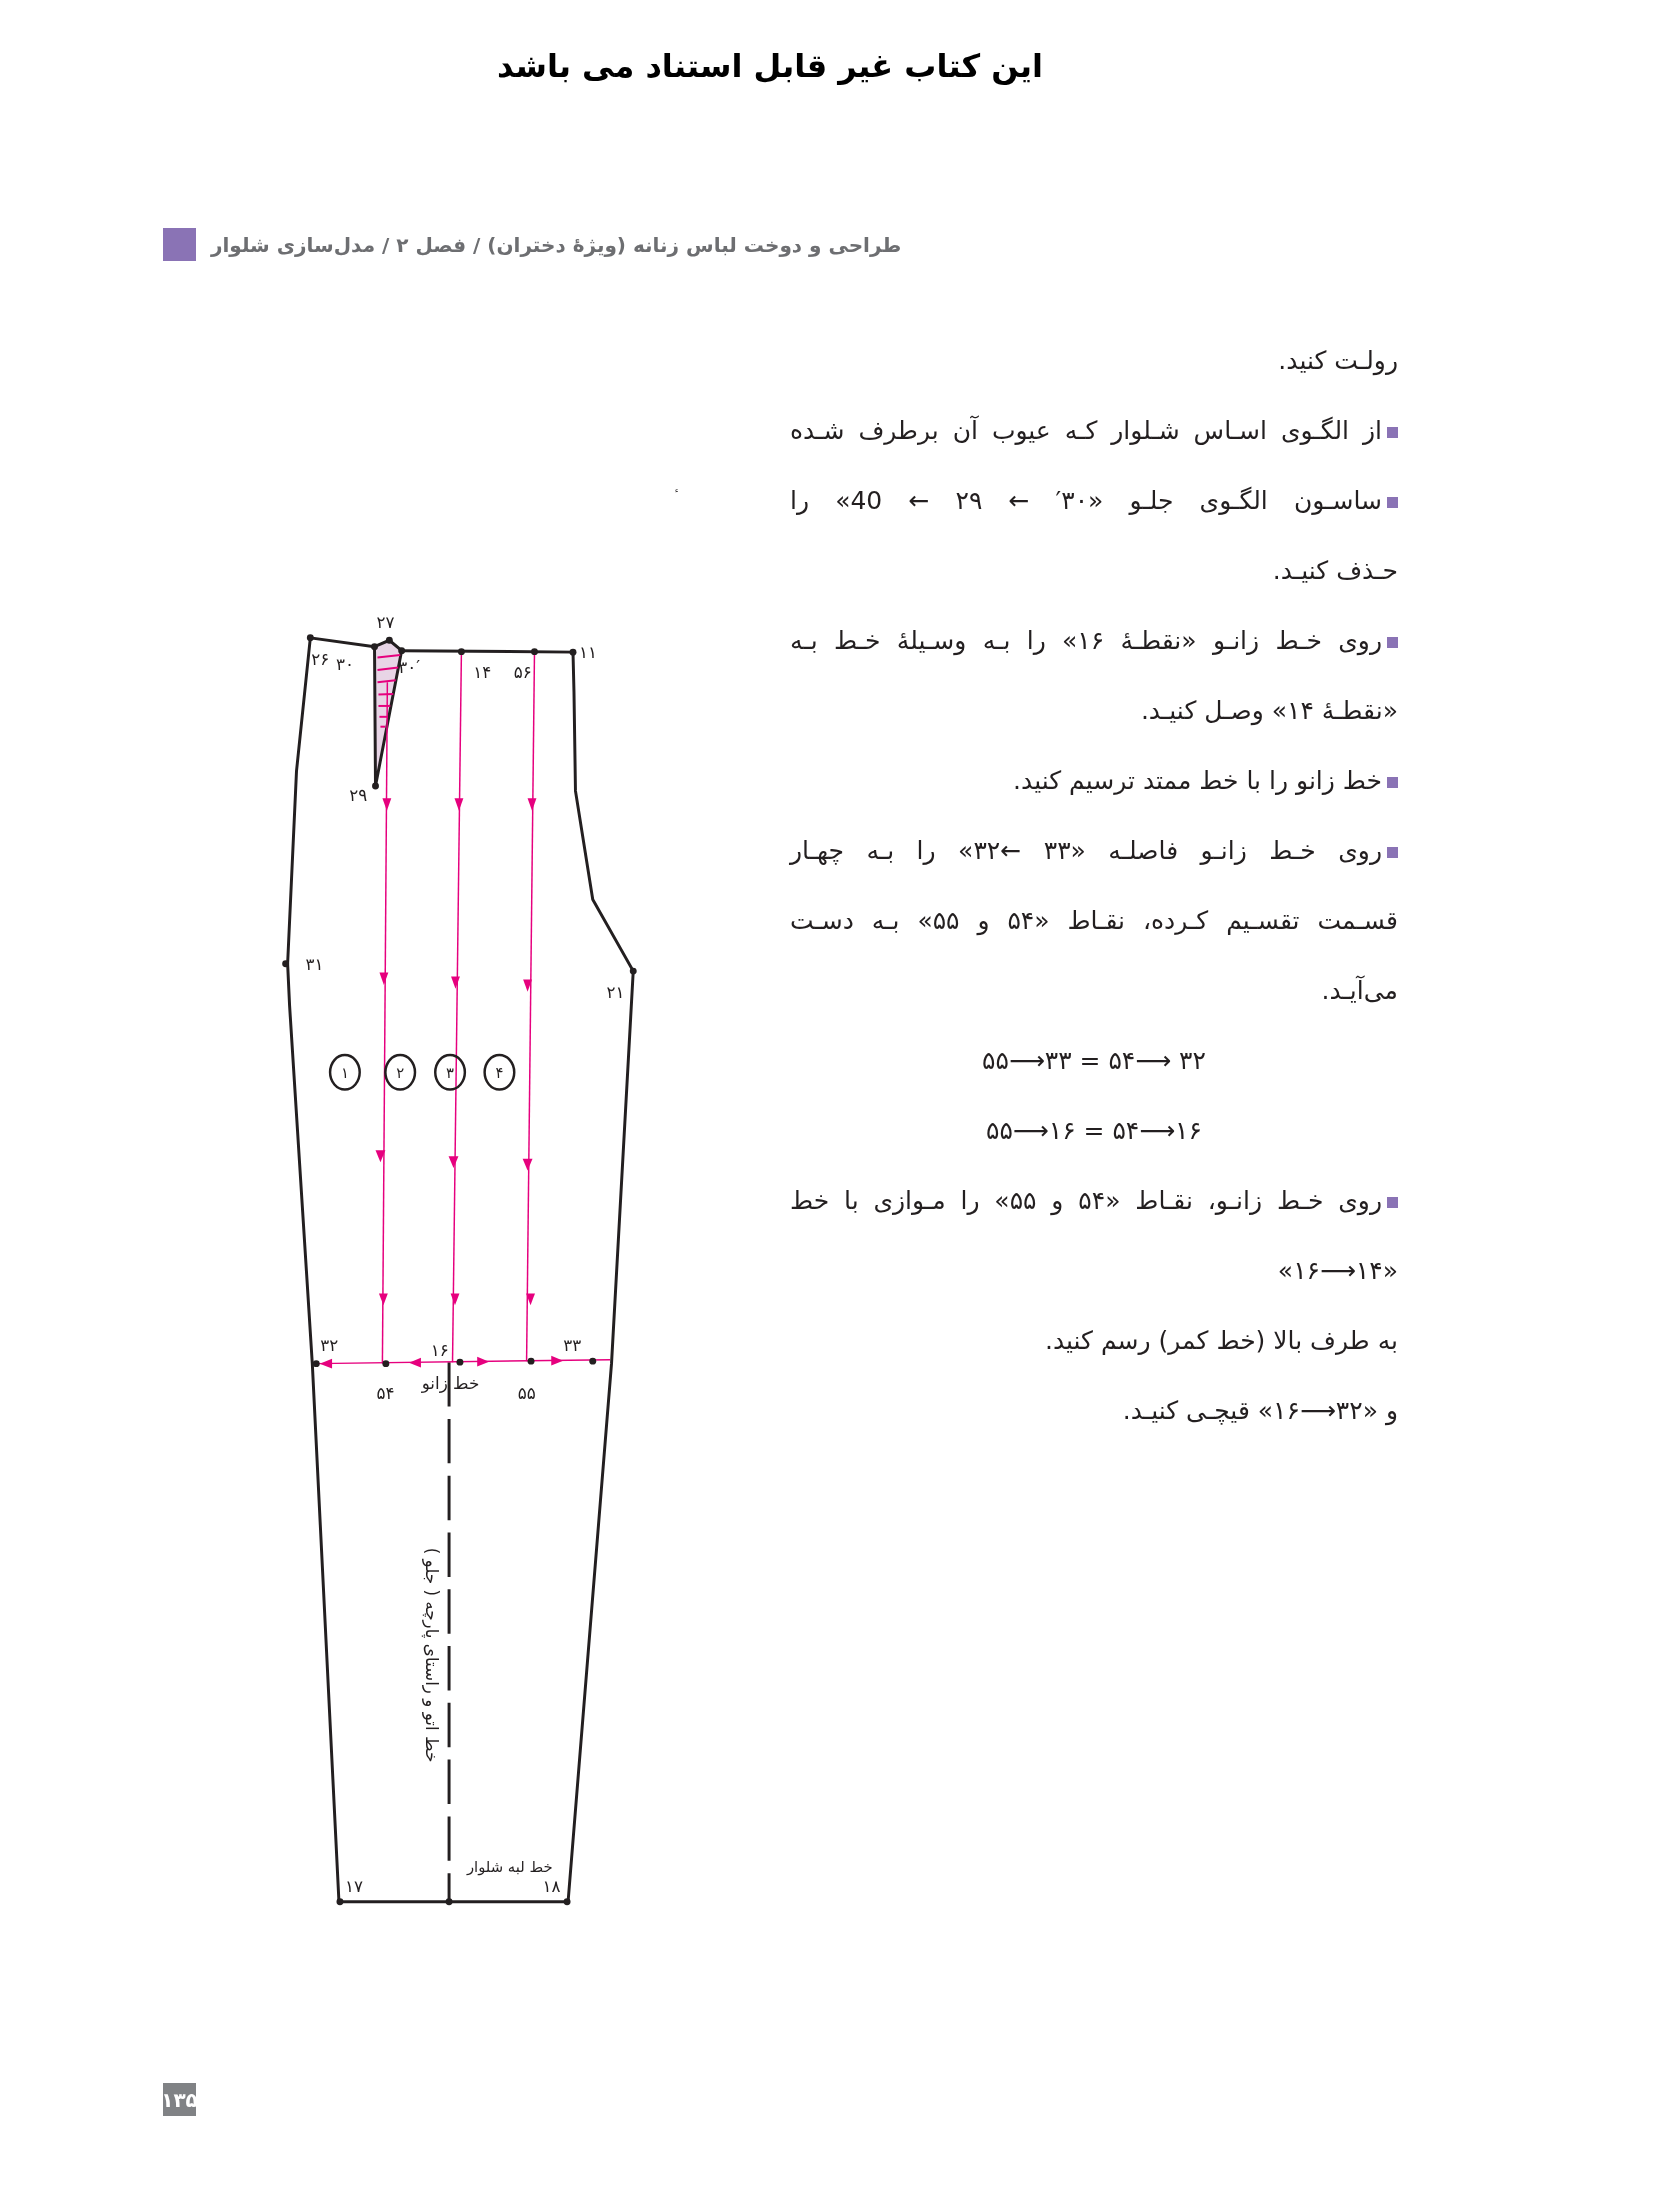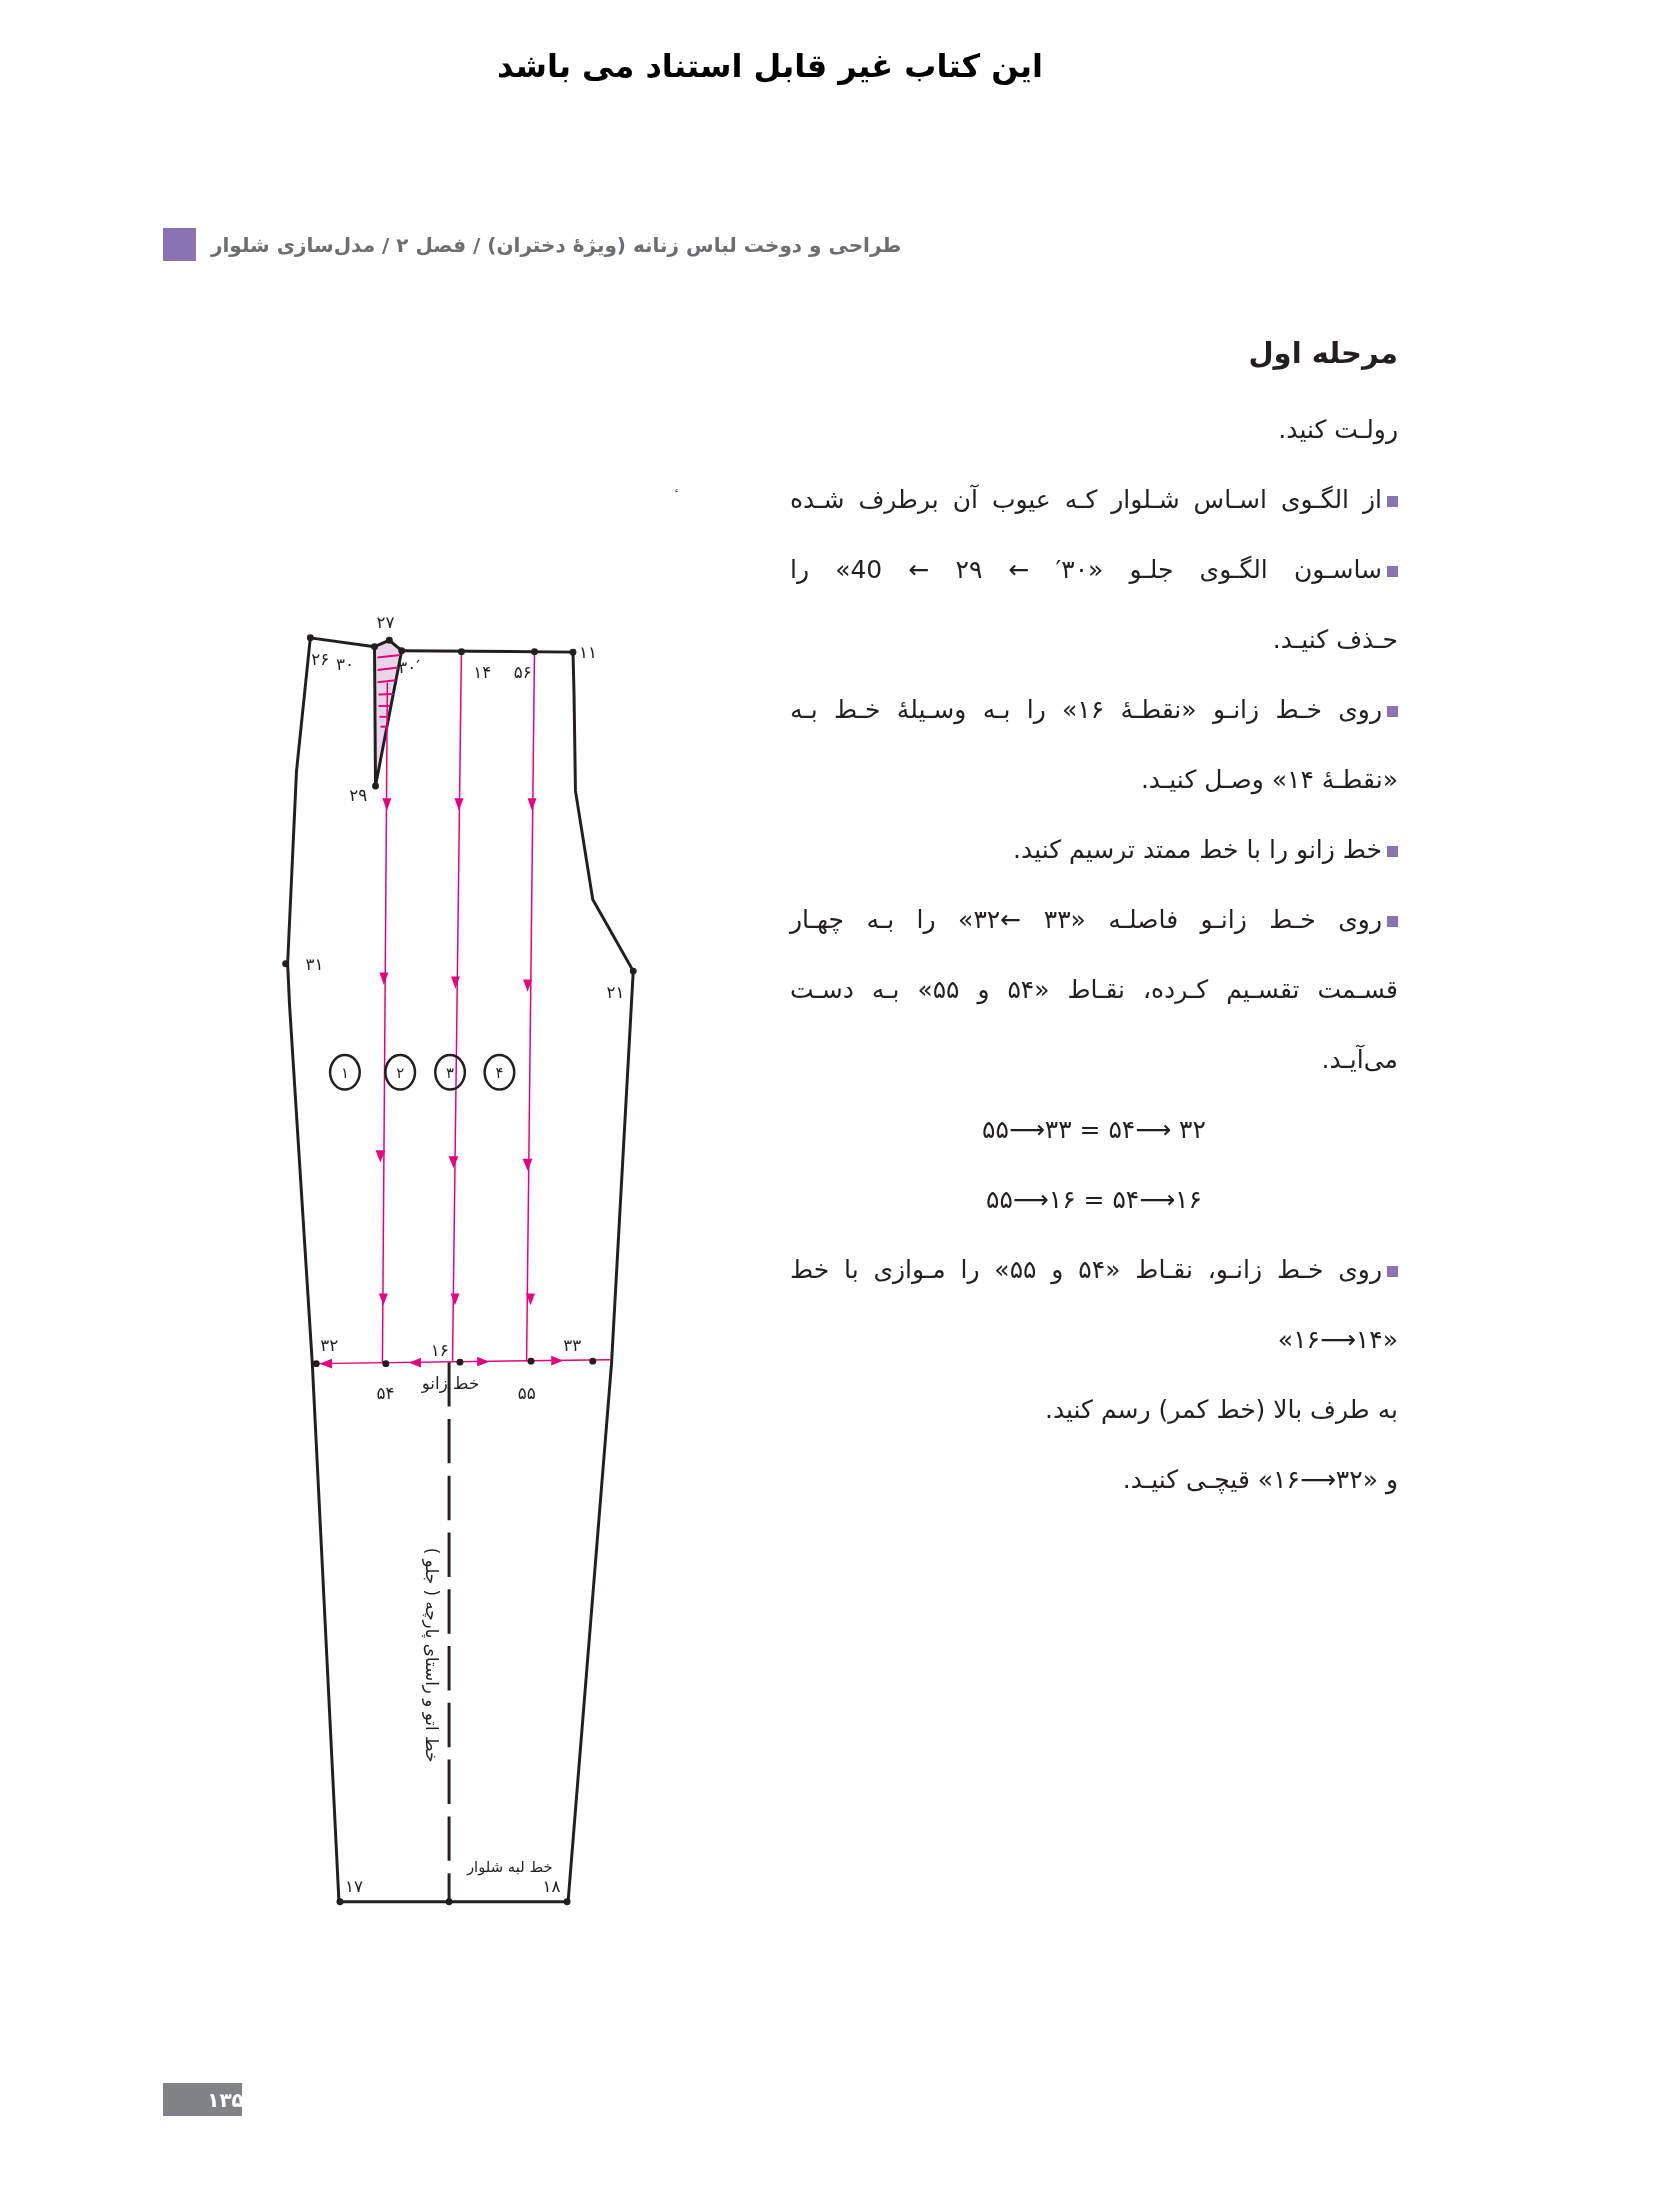--- a/index.html
+++ b/index.html
@@ -19,37 +19,36 @@
     .line { height: 70px; line-height: 70px; white-space: nowrap; text-align: justify; }
     .line.full { text-align-last: justify; }
     .bullet { display: inline-block; width: 11px; height: 11px; background: #8a73b5;
               margin-left: 5px; vertical-align: middle; }
     .formula { direction: ltr; text-align: center; height: 70px; line-height: 70px; }
     .stray-mark { position: absolute; top: 487px; left: 673px; font-size: 15px; }
     .diagram { position: absolute; left: 257px; top: 583px; width: 395px; height: 1344px; }
     .page-number { position: absolute; left: 163px; top: 2083px; width: 33px; height: 33px;
                    background: #808285; color: #fff; font-weight: bold; font-size: 20px;
                    display: flex; align-items: center; justify-content: center;
-                   font-family: "DejaVu Sans", sans-serif; padding-left: 46px; }
+                   font-family: "DejaVu Sans", sans-serif; }
     svg text { font-family: "DejaVu Sans", sans-serif; fill: #231f20; }
   </style>
 </head>
 <body>
 
 <div class="watermark">این کتاب غیر قابل استناد می باشد</div>
 
 <div class="running-header">
   <div class="header-box"></div>
   <div class="header-text">طراحی و دوخت لباس زنانه (ویژهٔ دختران) / فصل ۲ / مدل‌سازی شلوار</div>
 </div>
 
 <div class="stray-mark">ٔ</div>
 
 <div class="content">
-  <div class="section-title">مرحله اول</div>
   <div id="lines1">
       <div class="line"><span>رولـت کنید.</span></div>
       <div class="line full"><span class="bullet"></span><span>از الگـوی اسـاس شـلوار کـه عیوب آن برطرف شـده</span></div>
       <div class="line full"><span class="bullet"></span><span>ساسـون الگـوی جلـو «۳۰′ ← ۲۹ ← 40» را</span></div>
       <div class="line"><span>حـذف کنیـد.</span></div>
       <div class="line full"><span class="bullet"></span><span>روی خـط زانـو «نقطـهٔ ۱۶» را بـه وسـیلهٔ خـط بـه</span></div>
       <div class="line"><span>«نقطـهٔ ۱۴» وصـل کنیـد.</span></div>
       <div class="line"><span class="bullet"></span><span>خط زانو را با خط ممتد ترسیم کنید.</span></div>
       <div class="line full"><span class="bullet"></span><span>روی خـط زانـو فاصلـه «۳۳ ←۳۲» را بـه چهـار</span></div>
       <div class="line full"><span>قسـمت تقسـیم کـرده، نقـاط «۵۴ و ۵۵» بـه دسـت</span></div>

